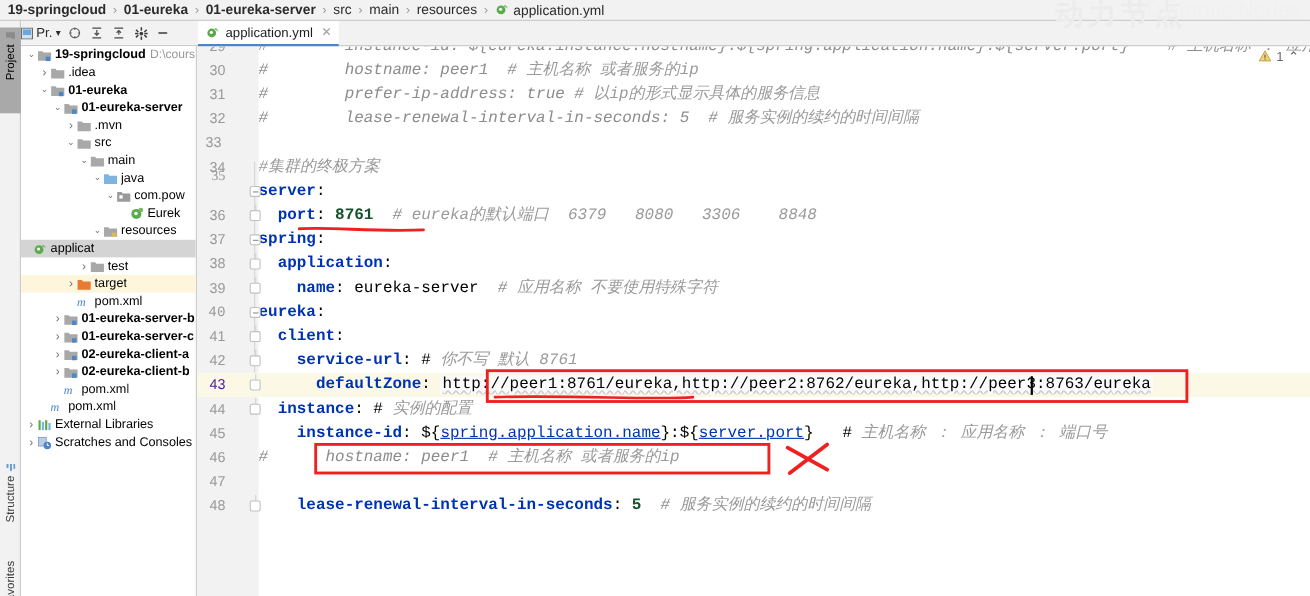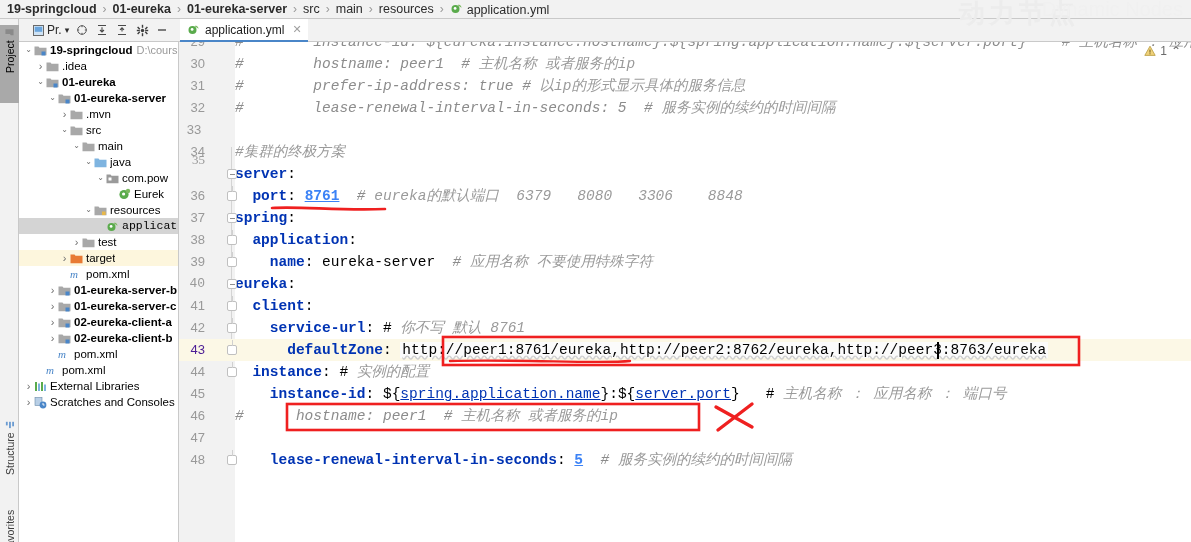--- a/index.html
+++ b/index.html
@@ -49,21 +49,21 @@
   .vtab.active { background: #a9a9a9; color: #000; }
   .vtab-proj { top: 6px; height: 78px; }
   .vtab-struct { top: 398px; height: 82px; }
   .vtab-fav { top: 488px; height: 54px; }
   .vicon { width: 9px; height: 9px; display:block; }
 
   
   .proj-toolbar {
     position: absolute; left: 19px; top: 19px; width: 160px; height: 23px;
     background: #f2f2f2; border-bottom: 1px solid #c9c9c9;
-    display: flex; align-items: center; gap: 6px; padding-left: 14px;
+    display: flex; align-items: center; gap: 6px; padding-left: 0;
     z-index: 20;
   }
   .pt-label { font-size: 12px; color: #2b2b2b; display:flex; align-items:center; gap:3px;}
   .pt-btn { width: 14px; height: 14px; display: flex; align-items:center; justify-content:center; }
 
   
   .proj-panel {
     position: absolute; left: 19px; top: 42px; width: 160px; height: 500px;
     background: #ffffff; border-right: 1px solid #c9c9c9;
     overflow: hidden; z-index: 20;
@@ -137,21 +137,21 @@
   .cline {
     position: absolute; left: 0; height: 22px; line-height: 22px;
     white-space: pre; font-family: "Liberation Mono", monospace;
     font-size: 14.5px; color: #000;
   }
   .hl-row {
     position: absolute; left: 0; width: 1012px; height: 22px;
     background: #fcf8e6; z-index: 1;
   }
   .kw { color: #0033b3; font-weight: bold; }
-  .val { color: #3b82f6; font-weight: bold; text-decoration: underline; }
+  .val { color: #14532d; font-weight: bold; }
   .plain { color: #000; }
   .cmt { color: #8c8c8c; font-style: italic; }
   .cmt-cn { color: #9a9a9a; font-style: italic; }
   .str { color: #000; }
   .ulink { text-decoration: underline; color: #0033b3; }
   .zone-box {
     background: #fbfbfb;
     text-decoration: underline wavy #d0d0d0;
     padding: 0 2px;
   }
@@ -356,21 +356,21 @@
         <span class="tlabel">Eurek</span>
       </div>
       <div class="tree-row" style="padding-left: 64px;">
         <span class="arrow">⌄</span>
         <span class="ticon"><svg viewBox="0 0 13 13" width="13" height="13">
             <path d="M0.5 2.5h4l1 1.3h7v7.5h-12z" fill="#a8a8a8"></path>
             <rect x="8" y="7.5" width="3.6" height="3.6" fill="#e8b84a"></rect>
           </svg></span>
         <span class="tlabel">resources</span>
       </div>
-      <div class="tree-row sel" style="padding-left: 76px; font-family: Liberation Mono, monospace;">
+      <div class="tree-row sel" style="">
         <span class="arrow"></span>
         <span class="ticon"><svg viewBox="0 0 13 13" width="13" height="13">
             <circle cx="5.5" cy="7" r="4" fill="#5aab4c"></circle>
             <circle cx="5.1" cy="6.4" r="1.4" fill="#fff"></circle>
             <path d="M8.5 2.5c2 .5 3 2 3 3.2-1.2-1-2.3-1.6-3.4-1.9z" fill="#7ab85f"></path>
           </svg></span>
         <span class="tlabel">applicat</span>
       </div>
       <div class="tree-row" style="padding-left: 52px;">
         <span class="arrow" style="font-size: 11px;">›</span>

